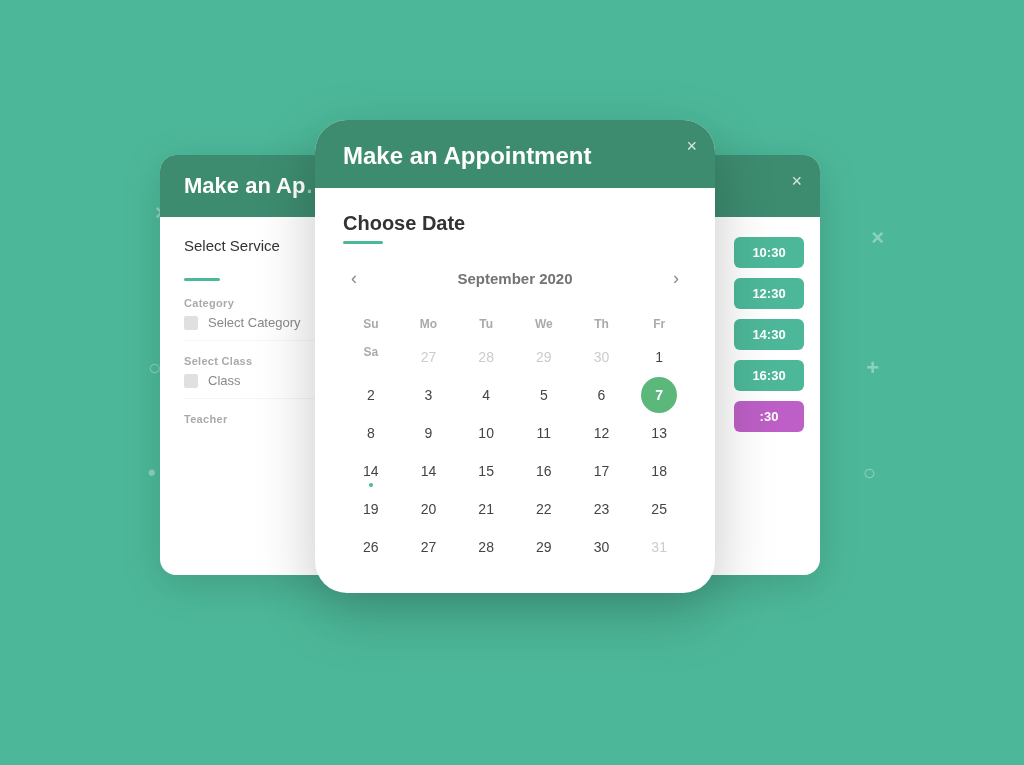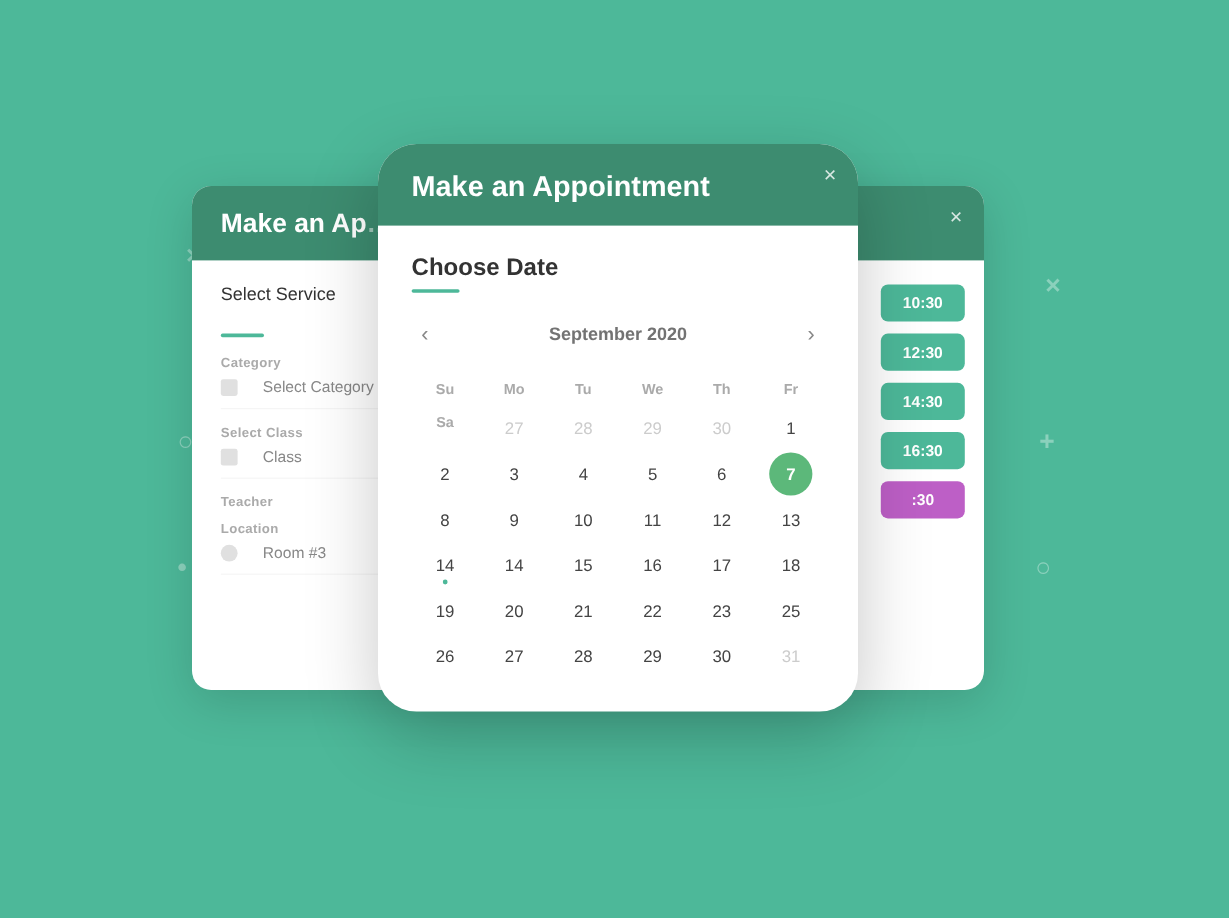--- a/index.html
+++ b/index.html
@@ -81,21 +81,21 @@
       margin-bottom: 6px;
       font-weight: 600;
       letter-spacing: 0.3px;
     }
 
     .field-value {
       font-size: 13px;
       color: #888;
       display: flex;
       align-items: center;
-      gap: 21px;
+      gap: 10px;
       margin-bottom: 14px;
       padding-bottom: 10px;
       border-bottom: 1px solid #f5f5f5;
     }
 
     .field-icon {
       width: 14px;
       height: 14px;
       background: #e0e0e0;
       border-radius: 2px;
@@ -314,27 +314,20 @@
         <div class="field-value">
           <span class="field-icon"></span>
           <span>Class</span>
         </div>
       </div>
 
       <div class="field-section">
         <div class="field-label">Teacher</div>
       </div>
 
-      <div class="field-section">
-        <div class="field-label">Location</div>
-        <div class="field-value">
-          <span class="field-icon" style="border-radius:50%;"></span>
-          <span>Room #3</span>
-        </div>
-      </div>
     </div>
 
     <div class="dialog-back-right">
       <div class="time-row">
         <span class="time-ghost">:00</span>
         <button class="time-btn">10:30</button>
       </div>
       <div class="time-row">
         <span class="time-ghost">:00</span>
         <button class="time-btn">12:30</button>

